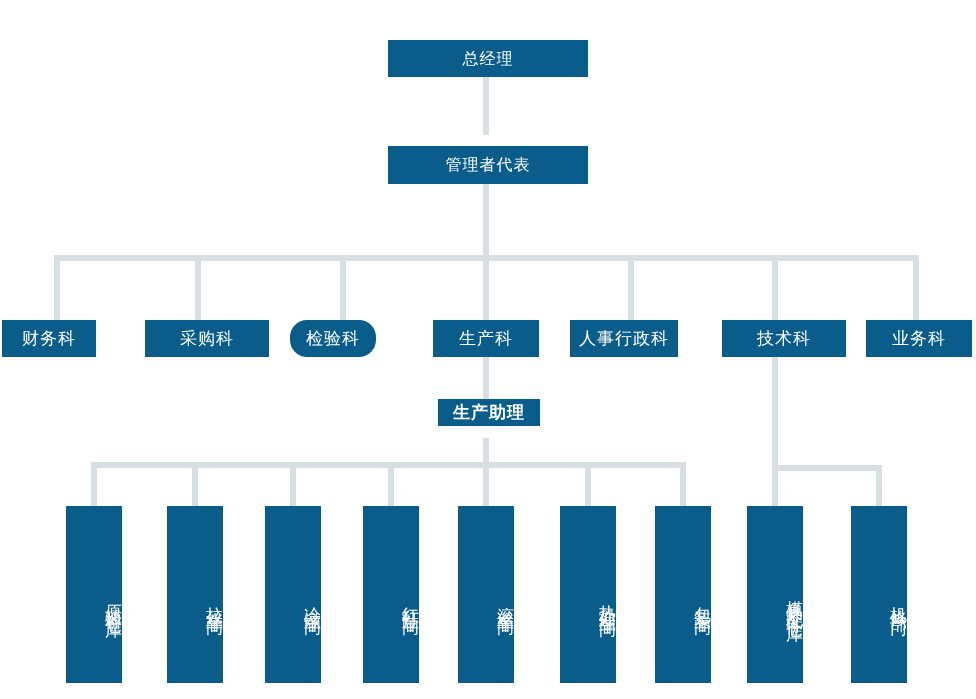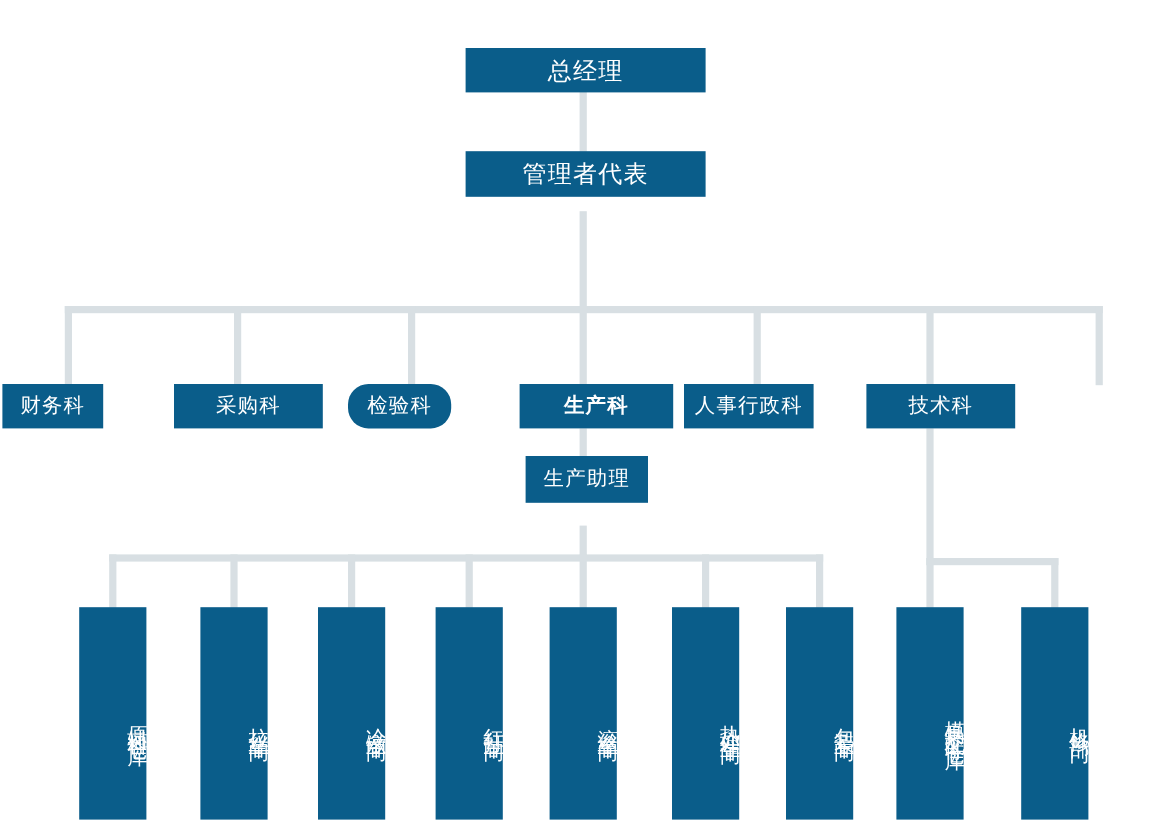--- a/index.html
+++ b/index.html
@@ -34,22 +34,23 @@
     color: #ffffff;
     box-sizing: border-box;
     display: flex;
     align-items: center;
     justify-content: center;
     text-align: center;
     letter-spacing: 1px;
     z-index: 3;
   }
   .node.h {
-    font-size: 20px;
+    font-size: 16px;
     line-height: 1.1;
+    font-family: Liberation Serif, serif;
   }
   .node.dept {
     font-size: 17px;
     line-height: 1.1;
   }
   .node.assist {
     font-size: 17px;
     line-height: 1.1;
   }
   
@@ -99,36 +100,37 @@
 
   <div class="conn" style="left:772px; top:357px; width:6px; height:114px;"></div>
 
   <div class="conn" style="left:772px; top:465px; width:110px; height:6px;"></div>
 
   <div class="conn" style="left:772px; top:465px; width:6px; height:43px;"></div>
   <div class="conn" style="left:876px; top:465px; width:6px; height:43px;"></div>
 
   <div class="node h" style="left:388px; top:40px; width:200px; height:37px;">总经理</div>
 
-  <div class="node h" style="left:388px; top:126px; width:200px; height:38px;">管理者代表</div>
+  <div class="node h" style="left:388px; top:146px; width:200px; height:38px;">管理者代表</div>
 
-  <div class="node dept" style="left:2px; top:320px; width:84px; height:37px;">财务科</div>
+  <div class="node dept" style="left:2px; top:320px; width:94px; height:37px;">财务科</div>
 
   <div class="node dept" style="left:145px; top:320px; width:124px; height:37px;">采购科</div>
 
   <div class="node dept" style="left:290px; top:320px; width:86px; height:37px;border-radius:17px;">检验科</div>
 
-  <div class="node dept" style="left:433px; top:320px; width:128px; height:37px;font-weight:bold;">生产科</div>
+  <div class="node dept" style="left:433px; top:320px; width:106px; height:37px;">生产科</div>
 
   <div class="node dept" style="left:570px; top:320px; width:108px; height:37px;">人事行政科</div>
 
   <div class="node dept" style="left:722px; top:320px; width:124px; height:37px;">技术科</div>
 
+  <div class="node dept" style="left:866px; top:320px; width:106px; height:37px;">业务科</div>
 
-  <div class="node assist" style="left:438px; top:380px; width:102px; height:39px;">生产助理</div>
+  <div class="node assist" style="left:438px; top:399px; width:102px; height:27px;font-weight:bold;">生产助理</div>
 
   <div class="node vert" style="left:66px; top:506px; width:56px; height:177px;">原辅料仓库</div>
 
   <div class="node vert" style="left:167px; top:506px; width:56px; height:177px;">拉丝车间</div>
 
   <div class="node vert" style="left:265px; top:506px; width:56px; height:177px;">冷镦车间</div>
 
   <div class="node vert" style="left:363px; top:506px; width:56px; height:177px;">红打车间</div>
 
   <div class="node vert" style="left:458px; top:506px; width:56px; height:177px;">滚丝车间</div>

